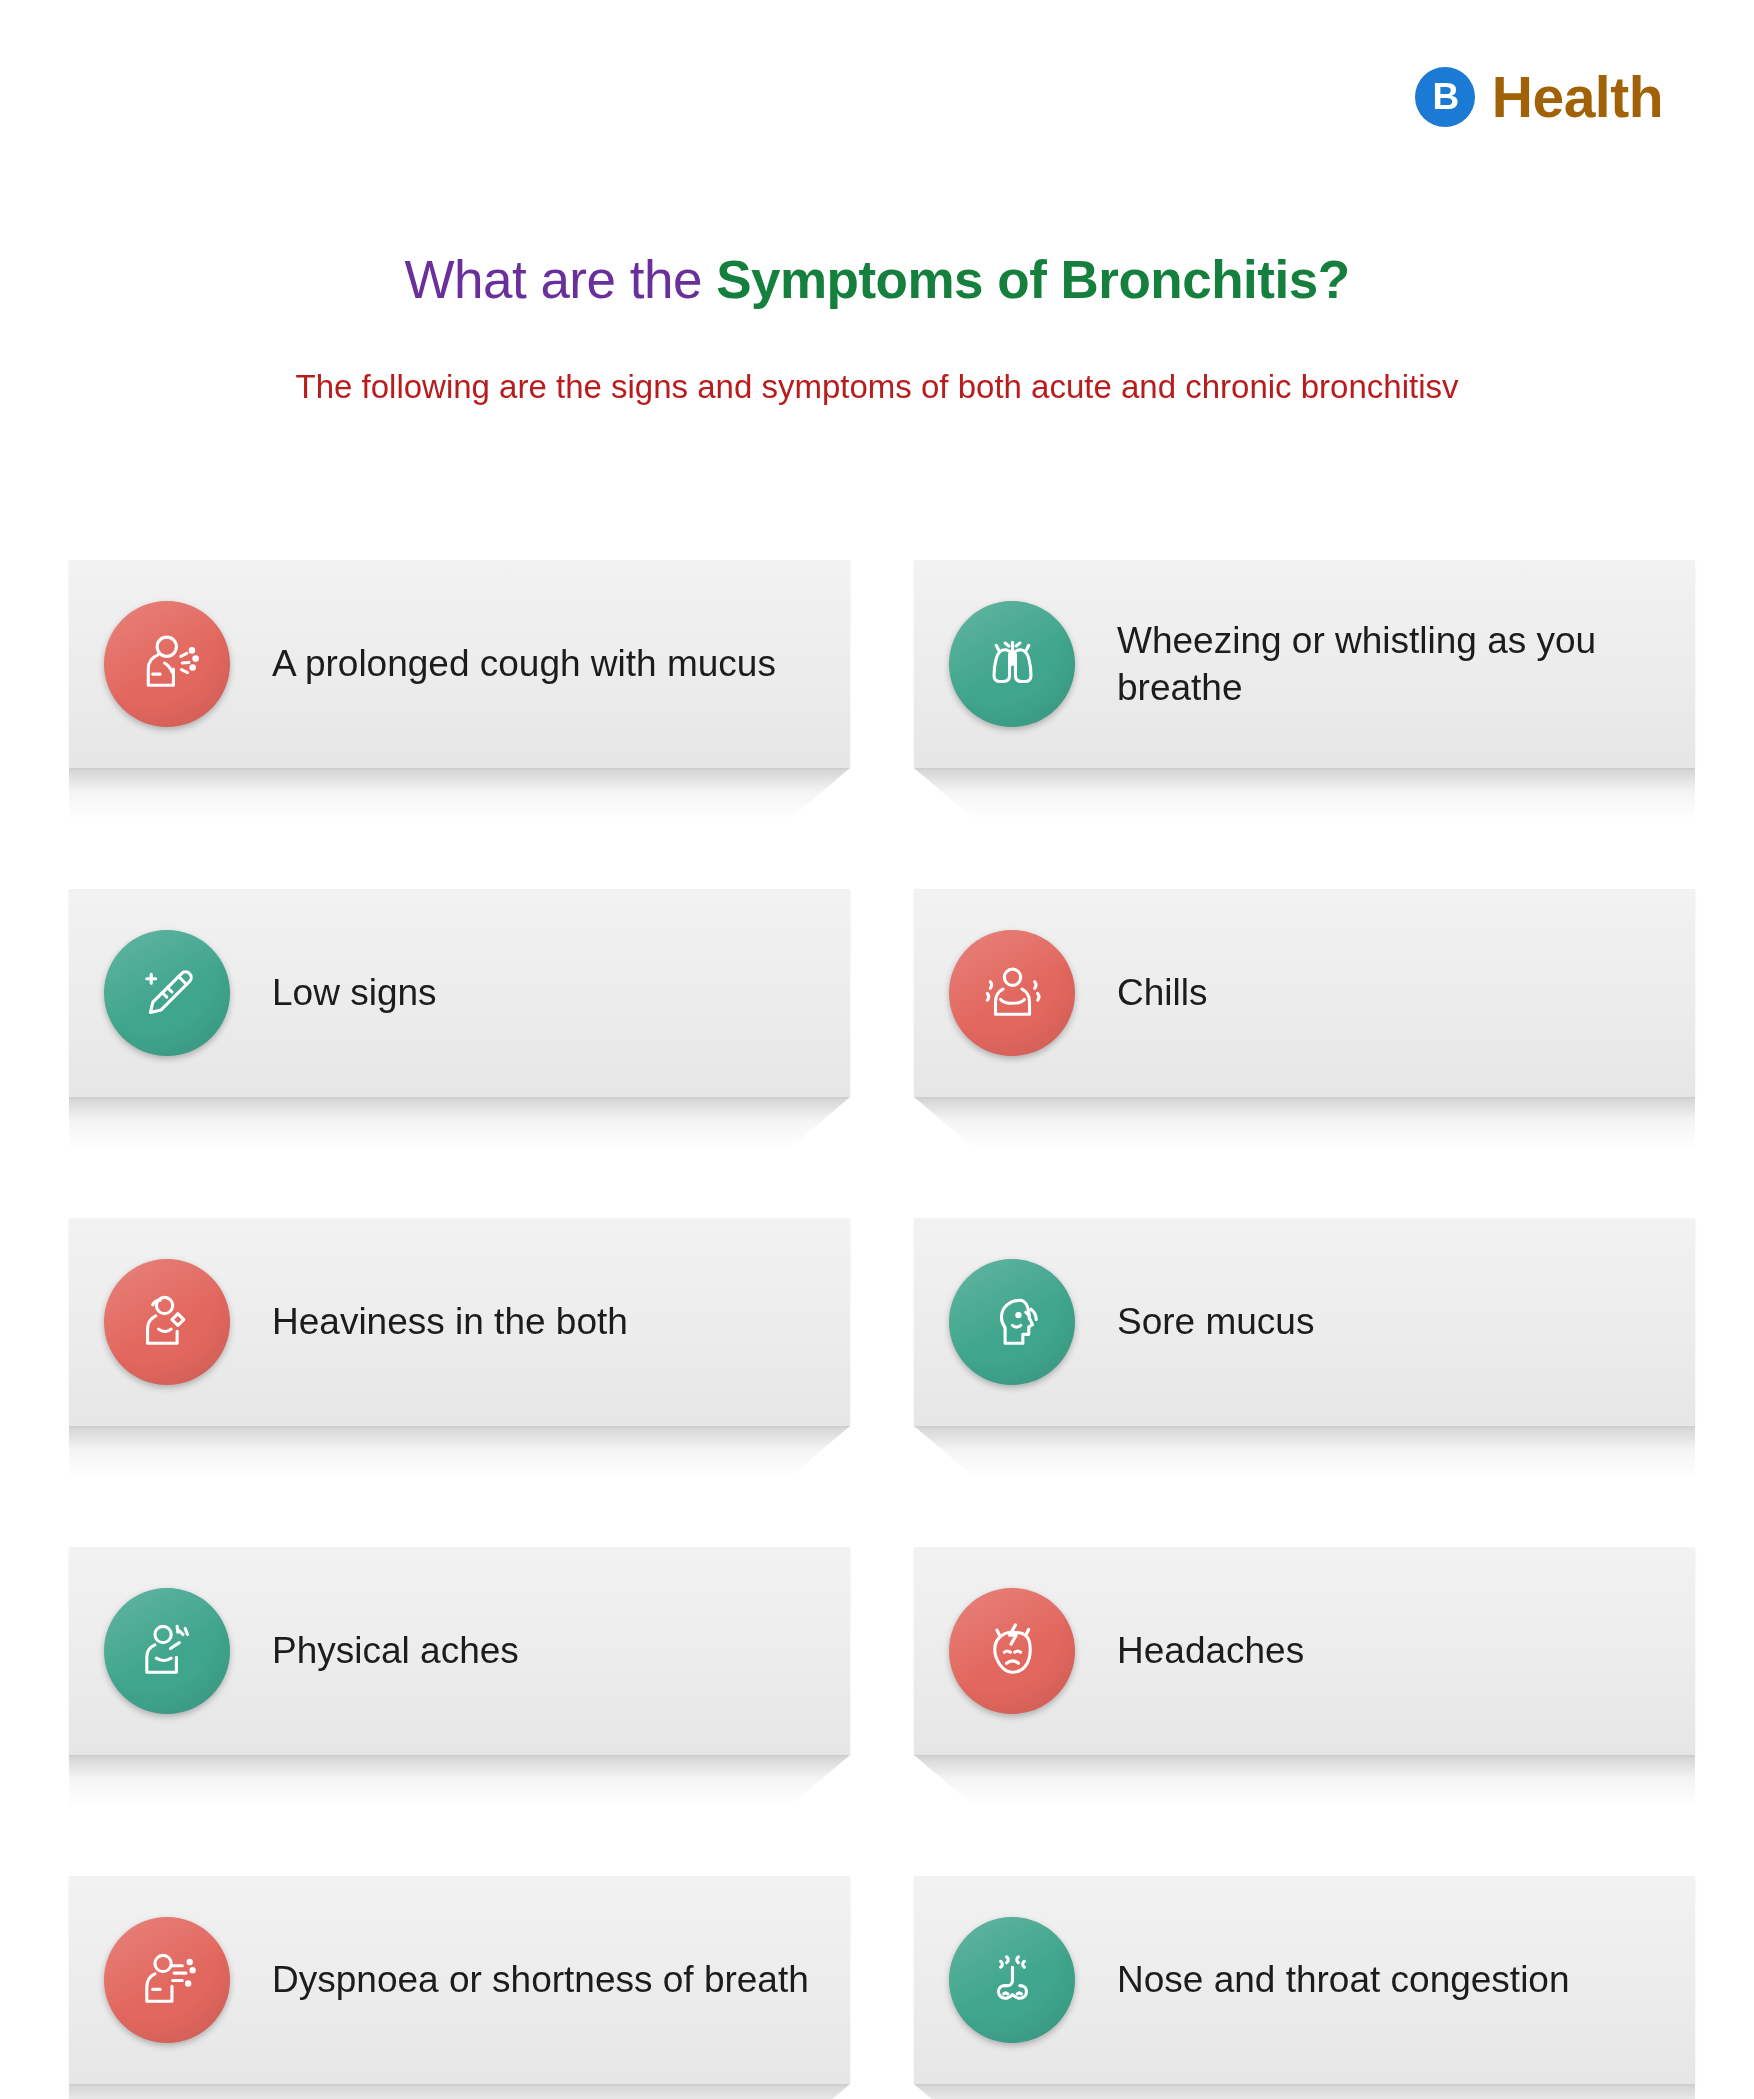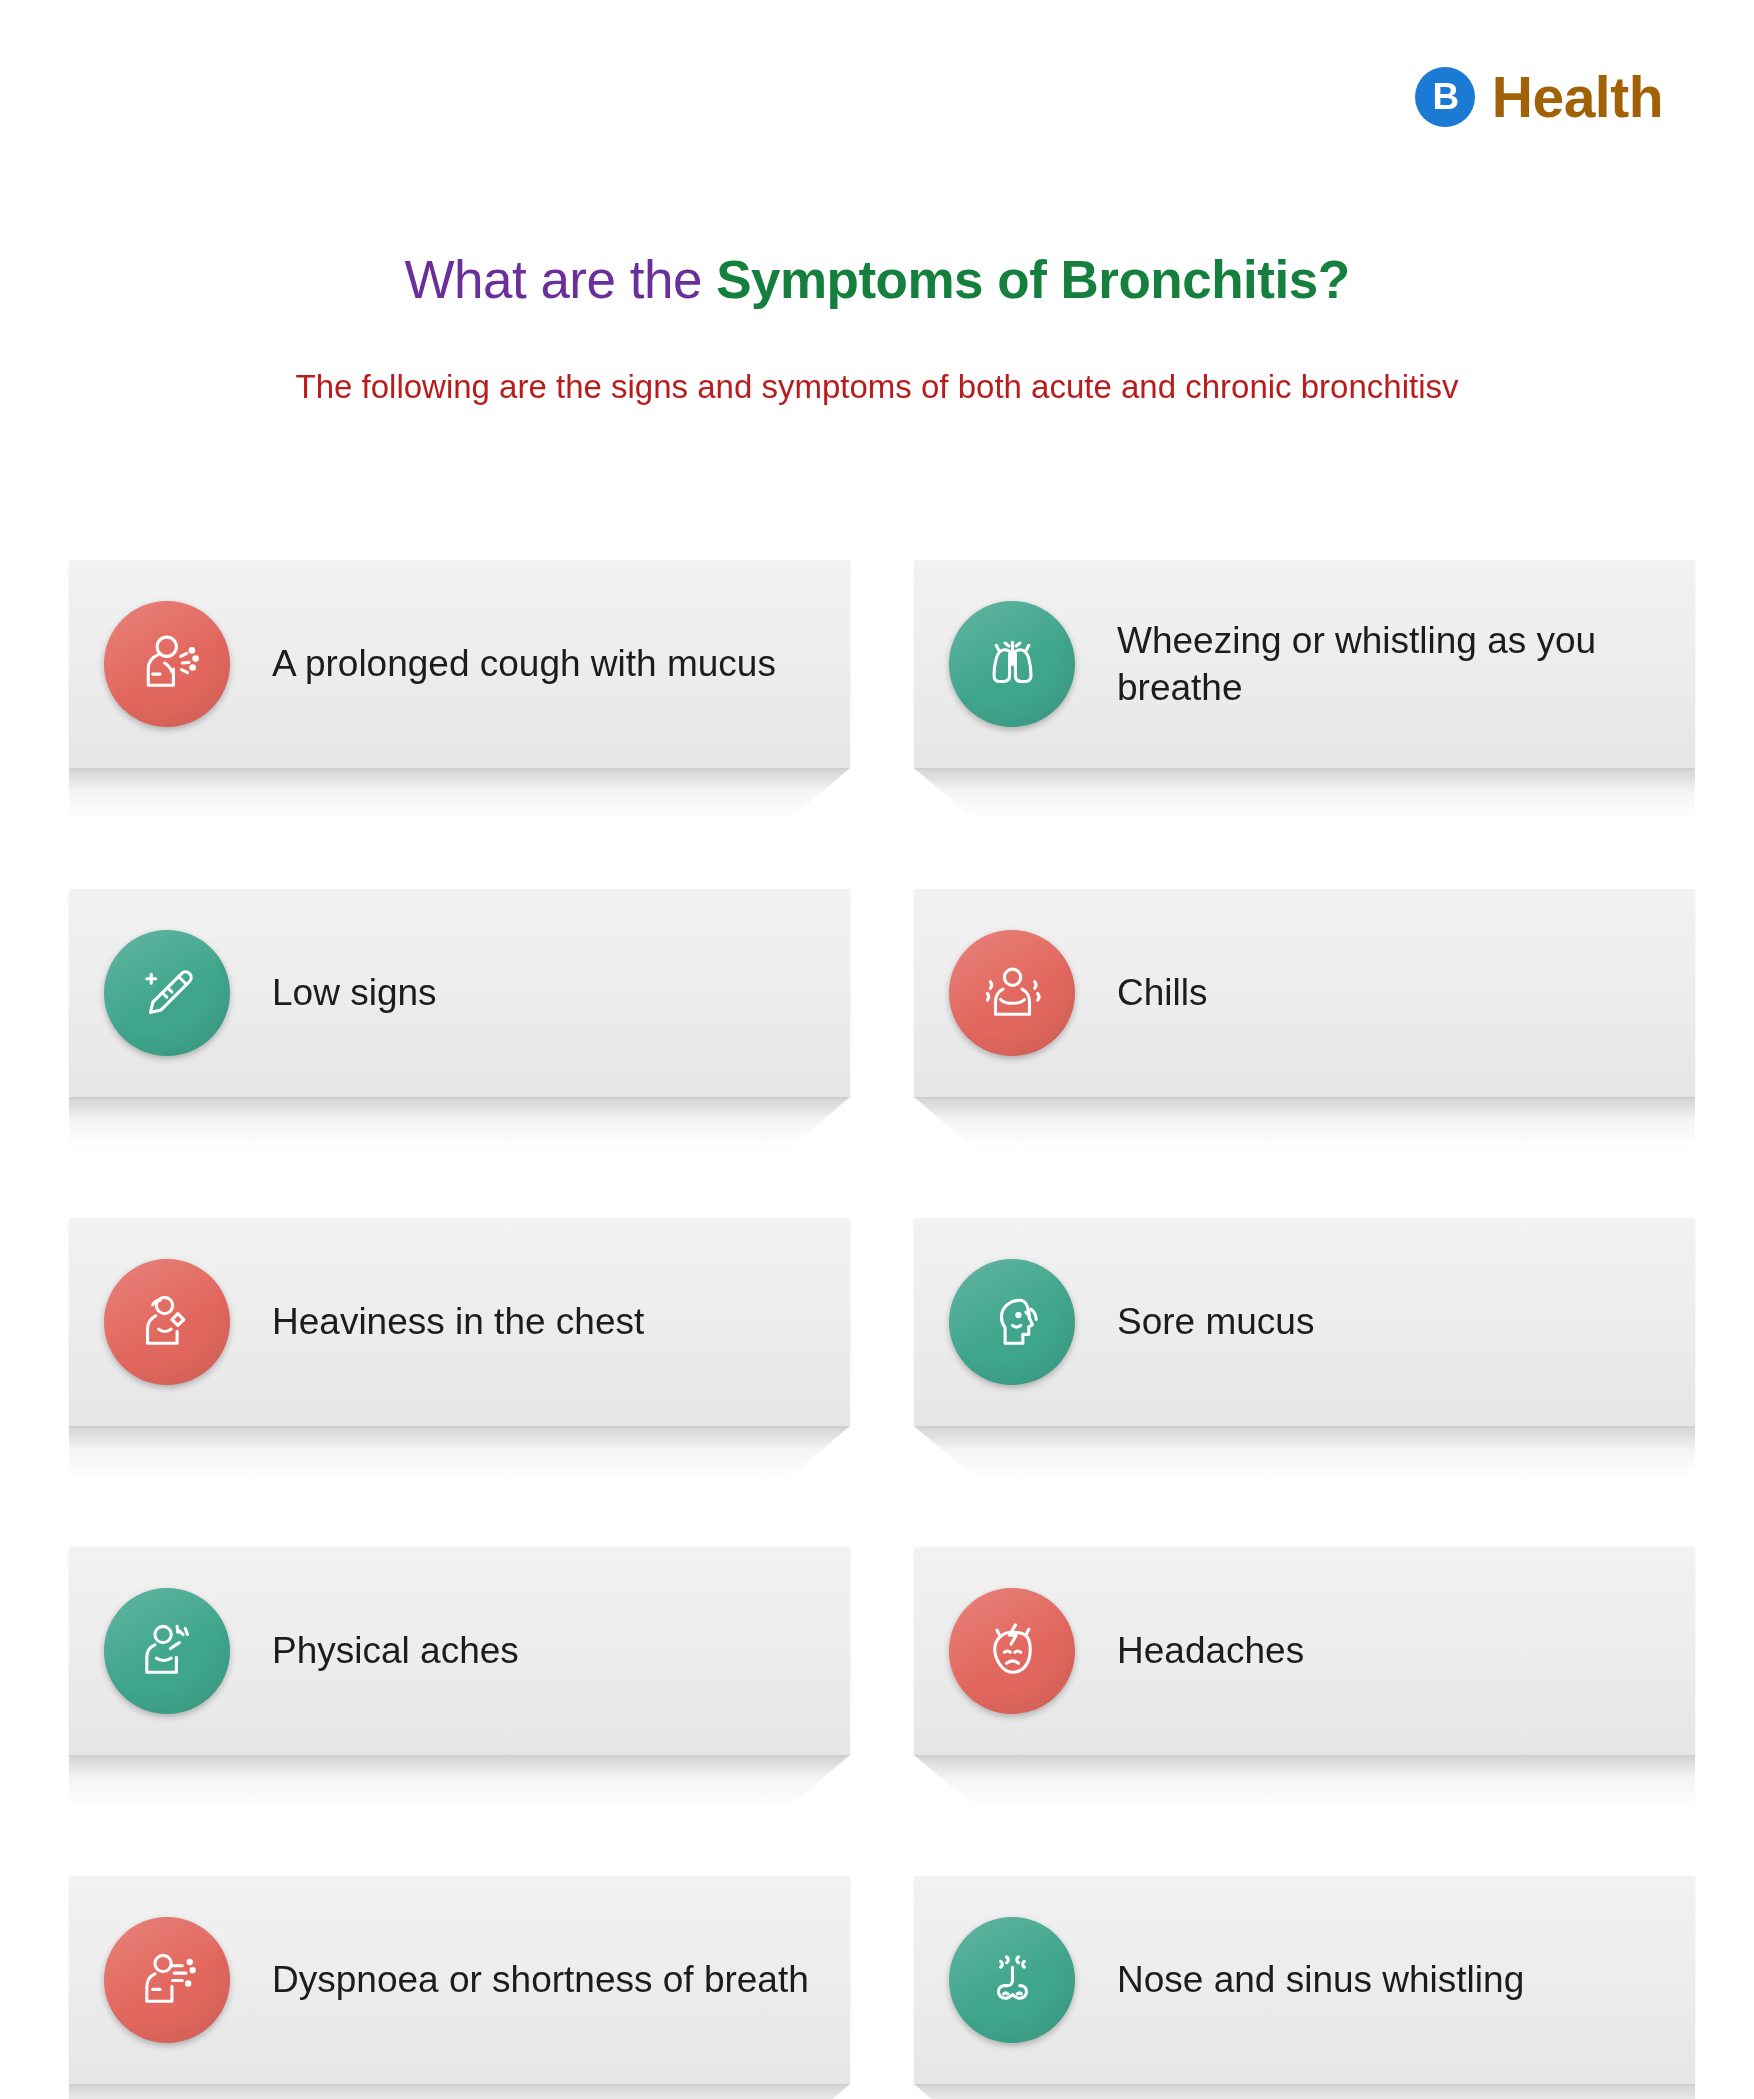--- a/index.html
+++ b/index.html
@@ -241,21 +241,21 @@
           <svg viewBox="0 0 48 48">
             <g fill="none" stroke="#ffffff" stroke-width="2.1" stroke-linecap="round" stroke-linejoin="round">
     <circle cx="22" cy="12.5" r="5.5"></circle>
     <path d="M16 19.5c-3.2 1.6-5.5 4.7-5.5 8.7V38h20v-8"></path>
     <path d="M18 28.5c2.5 2 6 2 8.5 0"></path>
     <path d="M27 22l4-4 4 4-4 4z"></path>
     <path d="M14 12c1-2 3-3 5-3"></path>
   </g>
           </svg>
         </div>
-        <div class="card-label">Heaviness in the chest</div>
+        <div class="card-label">Heaviness in the both</div>
       </div>
       <div class="card-tail"></div>
     </div>
     <div class="card-wrap">
       <div class="card">
         <div class="icon-badge" style="background: radial-gradient(circle at 35% 28%, rgb(63, 165, 140) 0%, rgb(63, 165, 140) 55%, rgba(0, 0, 0, 0.12) 100%), rgb(63, 165, 140);">
           <svg viewBox="0 0 48 48">
             <g fill="none" stroke="#ffffff" stroke-width="2.1" stroke-linecap="round" stroke-linejoin="round">
     <path d="M29 9c-7 0-12.5 5-12.5 11.5 0 3 1 5 2.5 7V38h12v-6h4v-5l2.5-1.5-2-4.5C35 14 33 9 29 9z"></path>
     <path d="M24 26c1.5 1.5 4 1.5 5.5 0"></path>
@@ -326,18 +326,18 @@
         <div class="icon-badge" style="background: radial-gradient(circle at 35% 28%, rgb(63, 165, 140) 0%, rgb(63, 165, 140) 55%, rgba(0, 0, 0, 0.12) 100%), rgb(63, 165, 140);">
           <svg viewBox="0 0 48 48">
             <g fill="none" stroke="#ffffff" stroke-width="2.1" stroke-linecap="round" stroke-linejoin="round">
     <path d="M24 15v9c0 2-1.5 3.5-3.5 3.5h-1"></path>
     <path d="M19 27.5c-2.5 0-4.5 1.5-4.5 4s2 4.5 4.5 4.5c2 0 3.5-1 5-2.5 1.5 1.5 3 2.5 5 2.5 2.5 0 4.5-2 4.5-4.5s-2-4-4.5-4"></path>
     <path d="M18 33c.8-.8 2-.8 2.8 0M27.2 33c.8-.8 2-.8 2.8 0"></path>
     <path d="M16 11c1.5 1 1.5 3 0 4M20 8c1.5 1 1.5 3 0 4M32 11c-1.5 1-1.5 3 0 4M28 8c-1.5 1-1.5 3 0 4"></path>
   </g>
           </svg>
         </div>
-        <div class="card-label">Nose and sinus whistling</div>
+        <div class="card-label">Nose and throat congestion</div>
       </div>
       <div class="card-tail right-fold"></div>
     </div>
   </div>
 
 
 </body></html>

